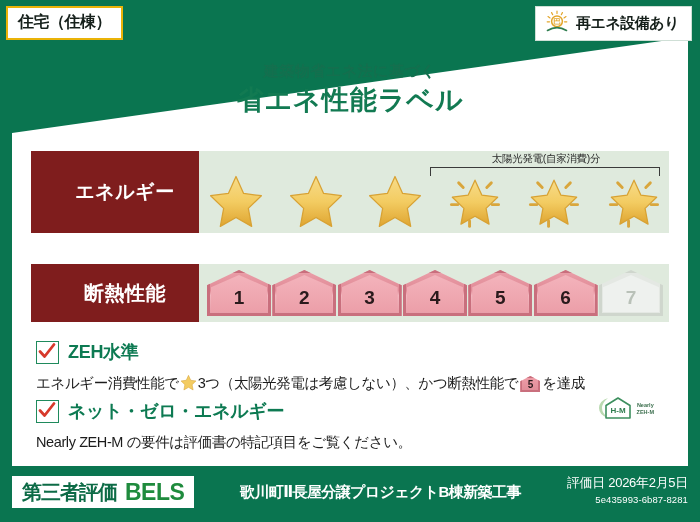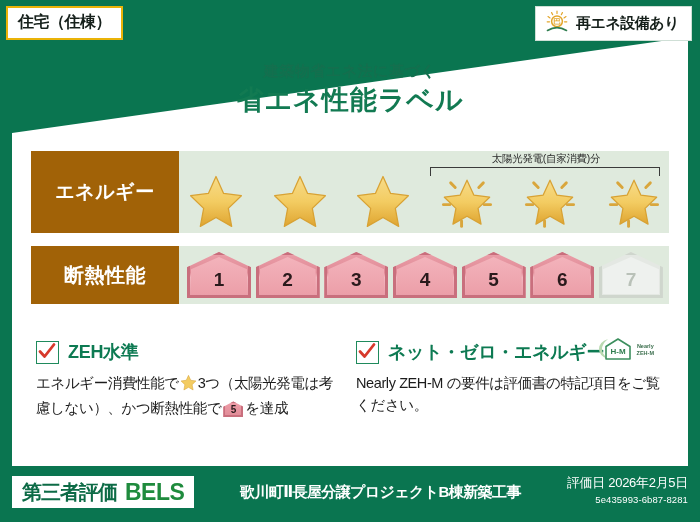--- a/index.html
+++ b/index.html
@@ -53,25 +53,25 @@
   }
   .t-main{color:#127a52;}
   
   .row{
     position:absolute;left:18px;right:18px;
     display:flex;align-items:stretch;
     background:#dfeadd;
     border:1px solid #ffffff;
   }
   .row-energy{top:140px;height:82px;}
-  .row-insul{top:235px;height:58px;}
+  .row-insul{top:253px;height:58px;}
   .row-key{
-    width:148px;background:#a16207;color:#fff;
+    width:148px;background:#7f1d1d;color:#fff;
     display:flex;flex-direction:column;align-items:center;justify-content:center;
-    font-weight:bold;letter-spacing:0.5px;flex:none;
+    font-weight:bold;letter-spacing:0.5px;flex:none;padding-left:20px;
   }
   .row-energy .row-key{font-size:19px;line-height:1.22;}
   .row-insul .row-key{font-size:20px;}
   .row-val{flex:1;position:relative;}
   
   .stars{
     position:absolute;left:8px;right:6px;bottom:2px;top:20px;
     display:flex;align-items:center;justify-content:space-between;
   }
   .star{position:relative;width:58px;height:58px;flex:none;}
@@ -111,20 +111,21 @@
   }
   .house.off .shape{
     background:#e4e8e3;box-shadow:inset 0 0 0 3px #cfd6cd;
   }
   .house.off .inner{background:#eef1ee;}
   .house.off .num{color:#b9c1b8;}
   
   .panels{
     position:absolute;left:18px;right:18px;top:330px;bottom:8px;
     display:flex;
+    flex-direction:column;
   }
   .panel{flex:1;position:relative;padding:0 6px;}
   .panel.right{border-left:0;}
   .p-head{display:flex;align-items:center;gap:9px;margin-bottom:8px;}
   .tick{
     width:21px;height:21px;border:1.5px solid #1f8a5c;background:#fff;
     flex:none;position:relative;
   }
   .tick svg{position:absolute;left:1px;top:0px;}
   .p-title{font-size:18px;font-weight:bold;color:#0d7a52;letter-spacing:-0.3px;}

